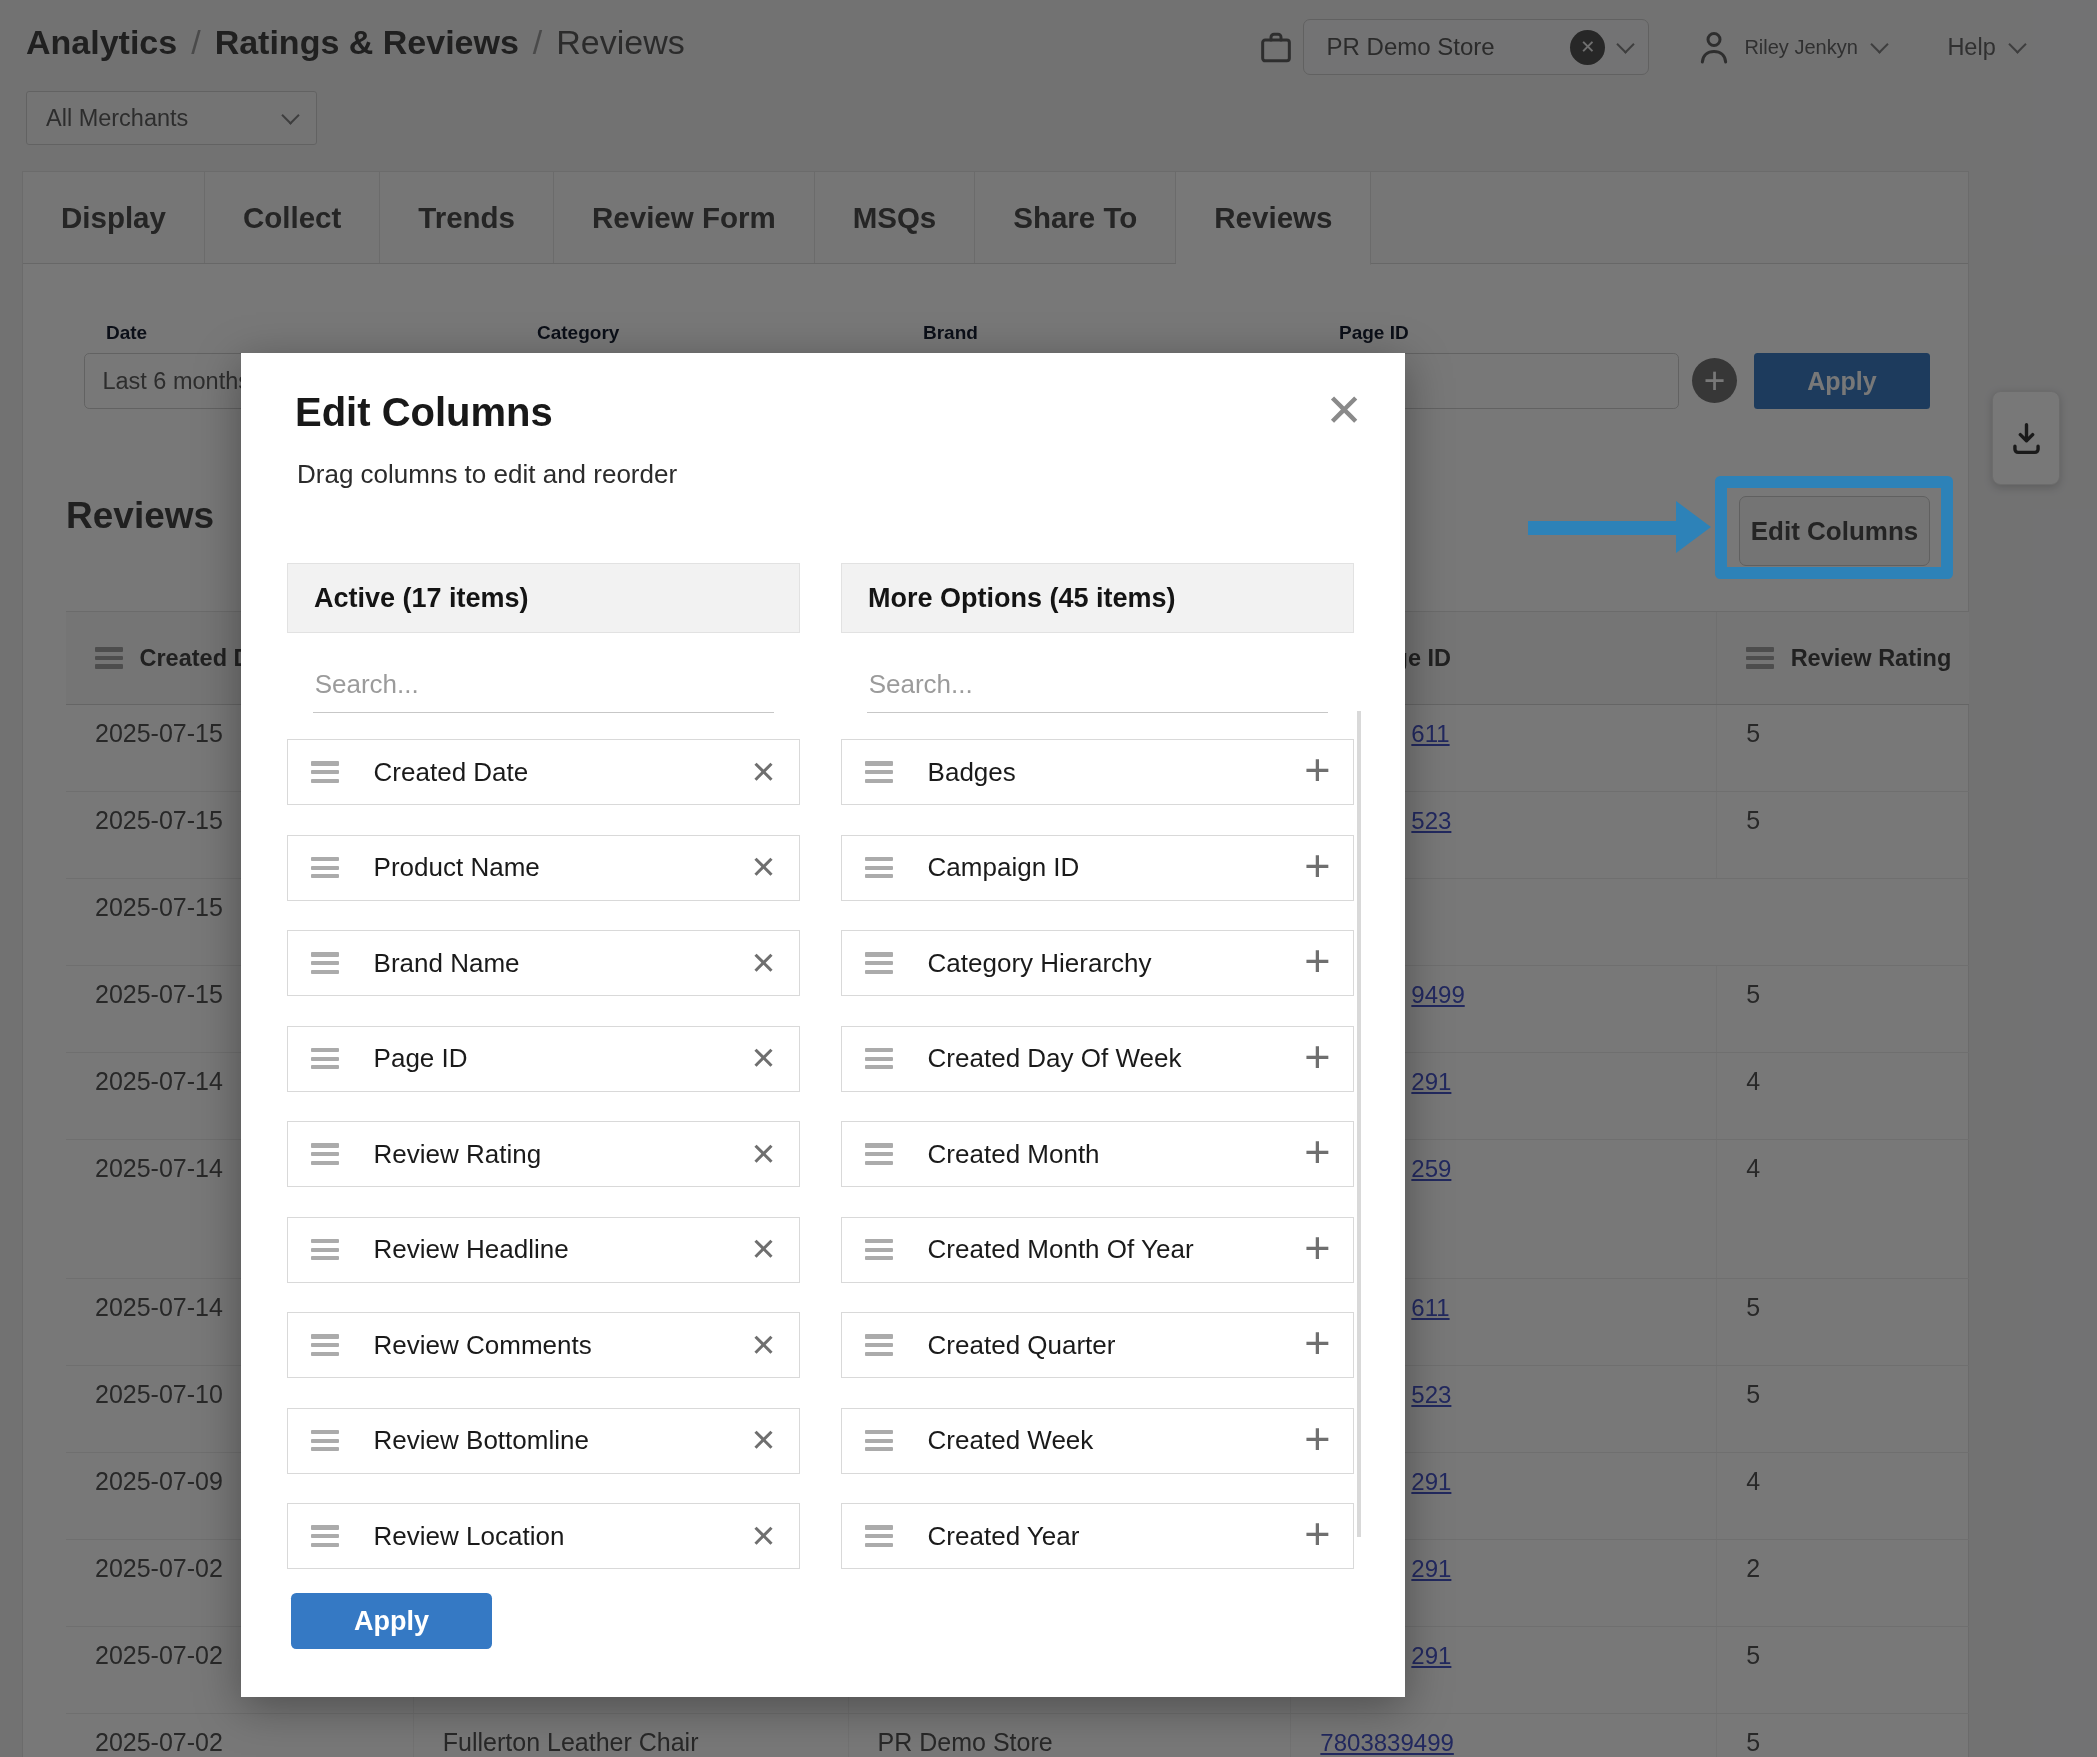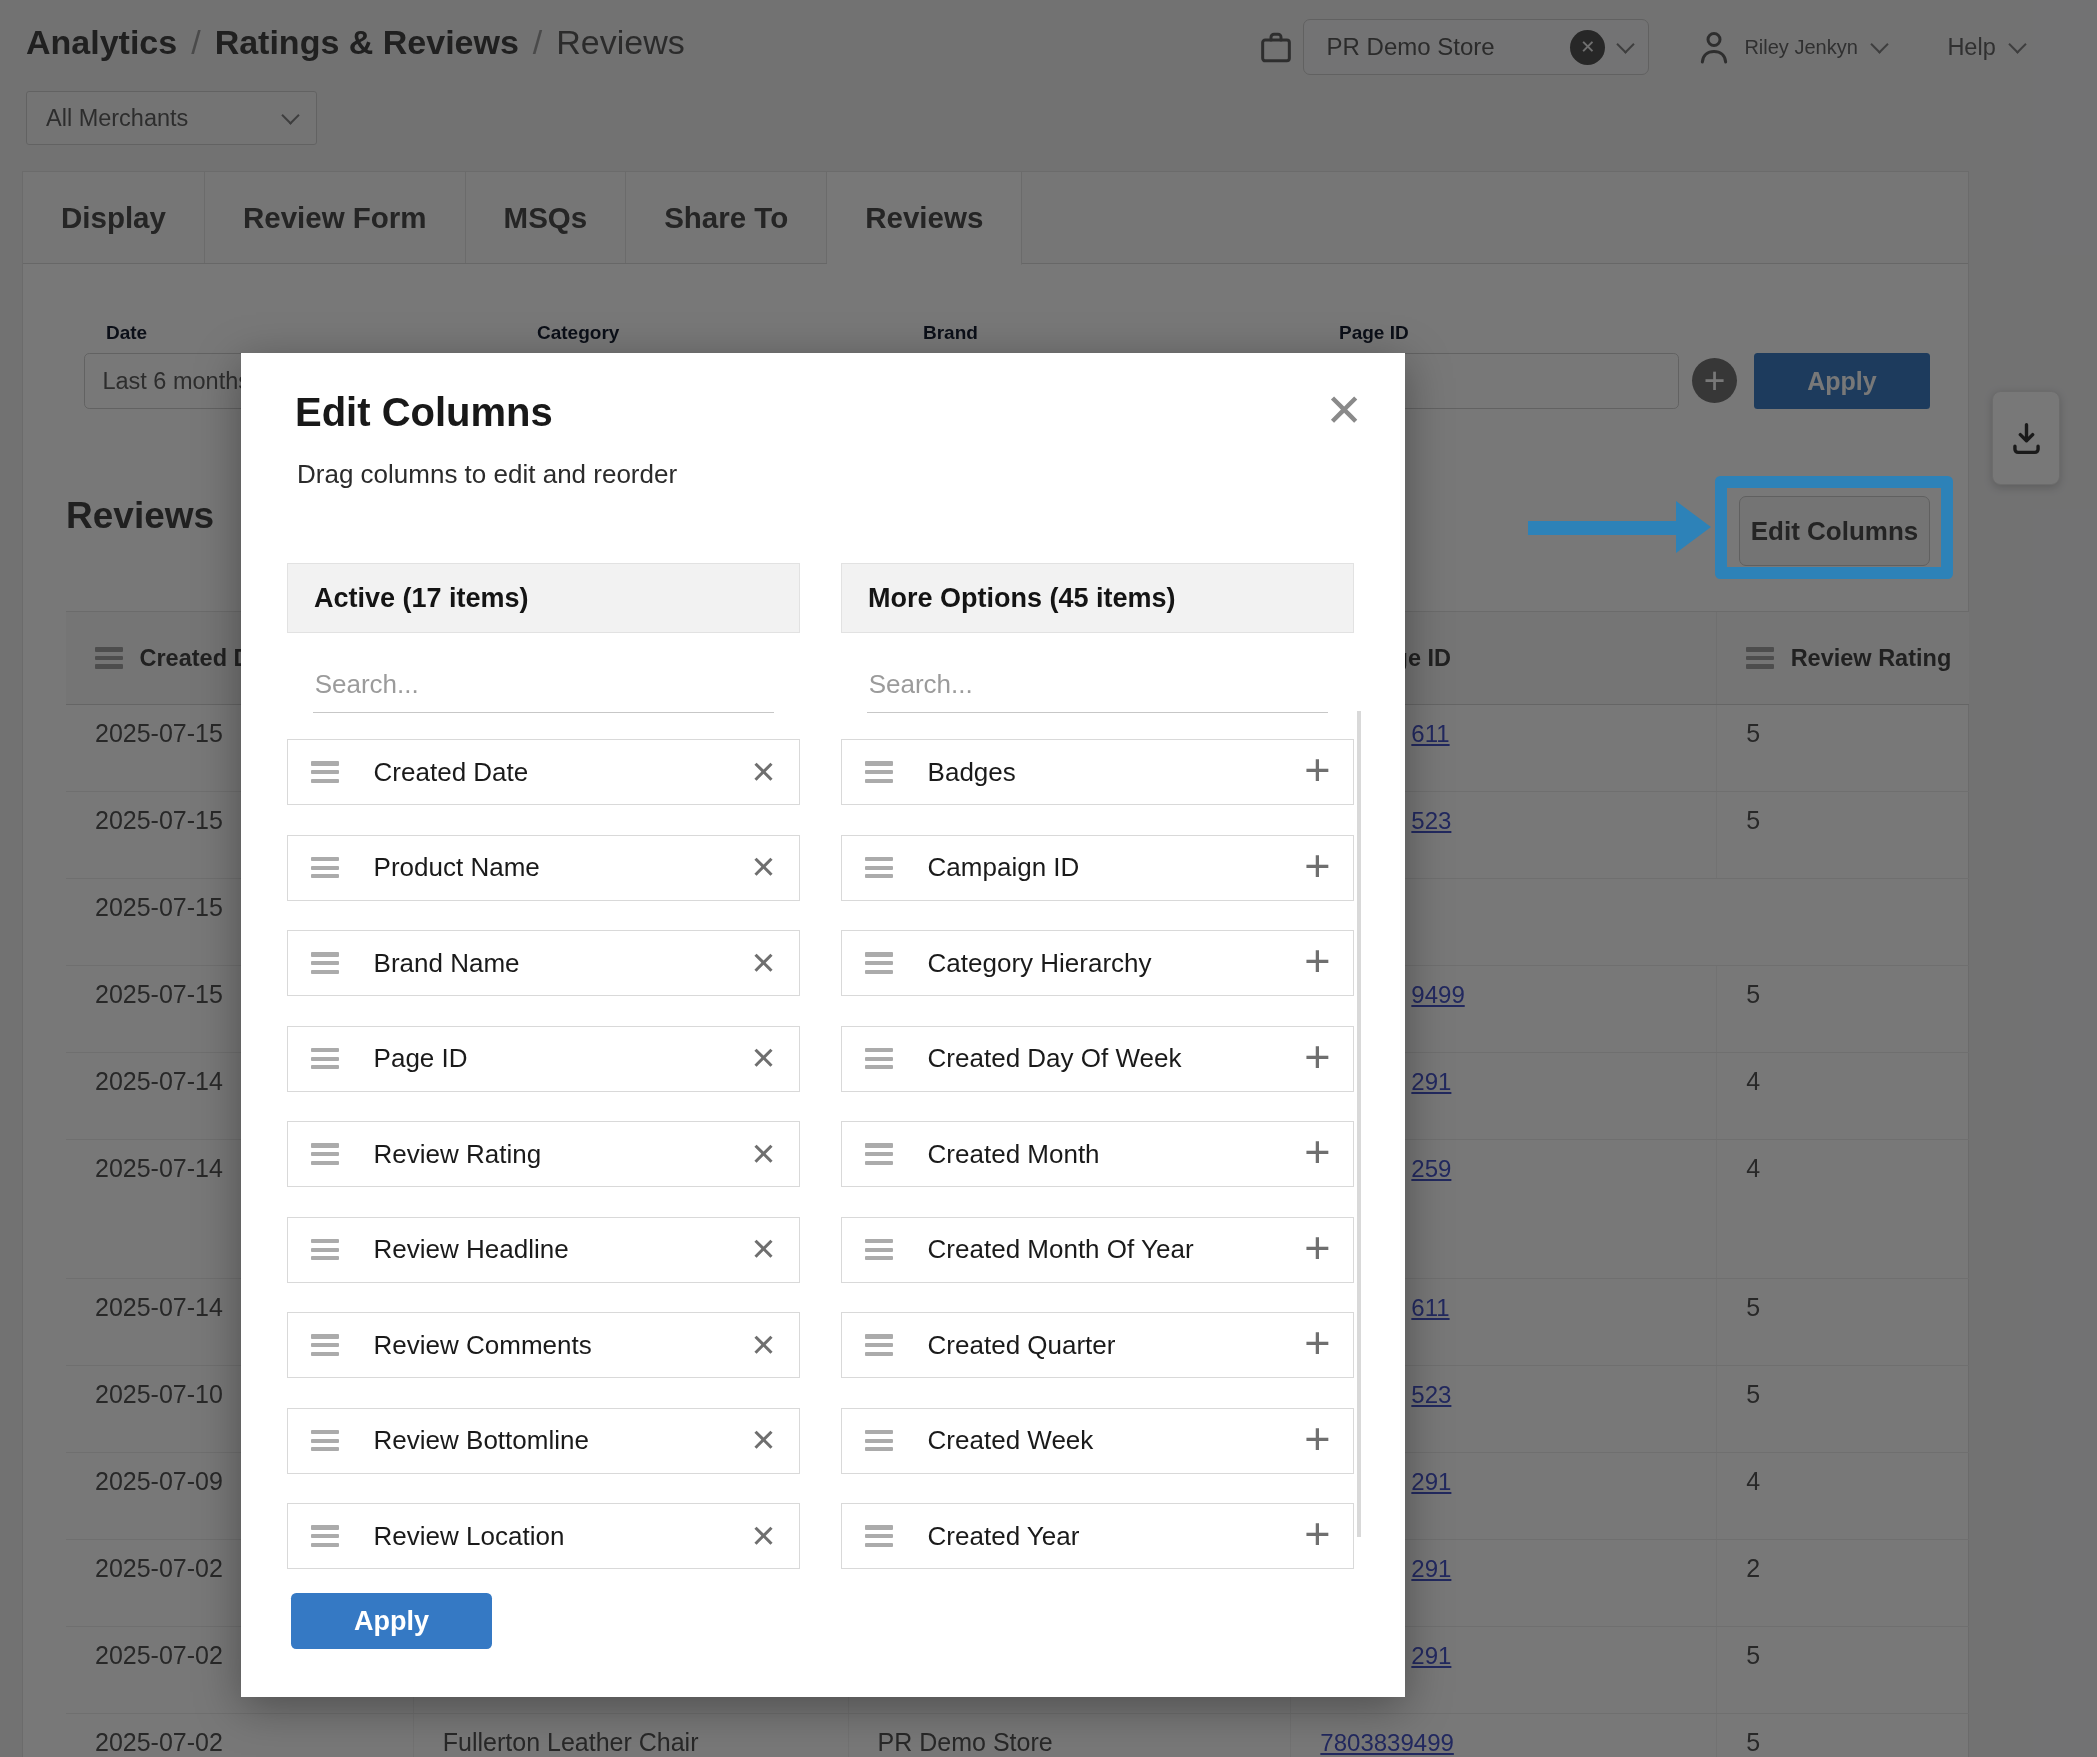--- a/index.html
+++ b/index.html
@@ -156,20 +156,22 @@
   </svg>
   <span class="user-name">Riley Jenkyn</span>
   <span class="chev"></span>
   <span class="help-label">Help</span>
   <span class="chev"></span>
 </div>
 
 <div class="card">
   <div class="tab-bar">
       <div class="tab">Display</div>
+      <div class="tab">Collect</div>
+      <div class="tab">Trends</div>
       <div class="tab">Review Form</div>
       <div class="tab">MSQs</div>
       <div class="tab">Share To</div>
       <div class="tab active">Reviews</div>
       <div class="filler"></div>
     </div>
 
   <span class="filter-label f-date">Date</span>
   <span class="filter-label f-category">Category</span>
   <span class="filter-label f-brand">Brand</span>

